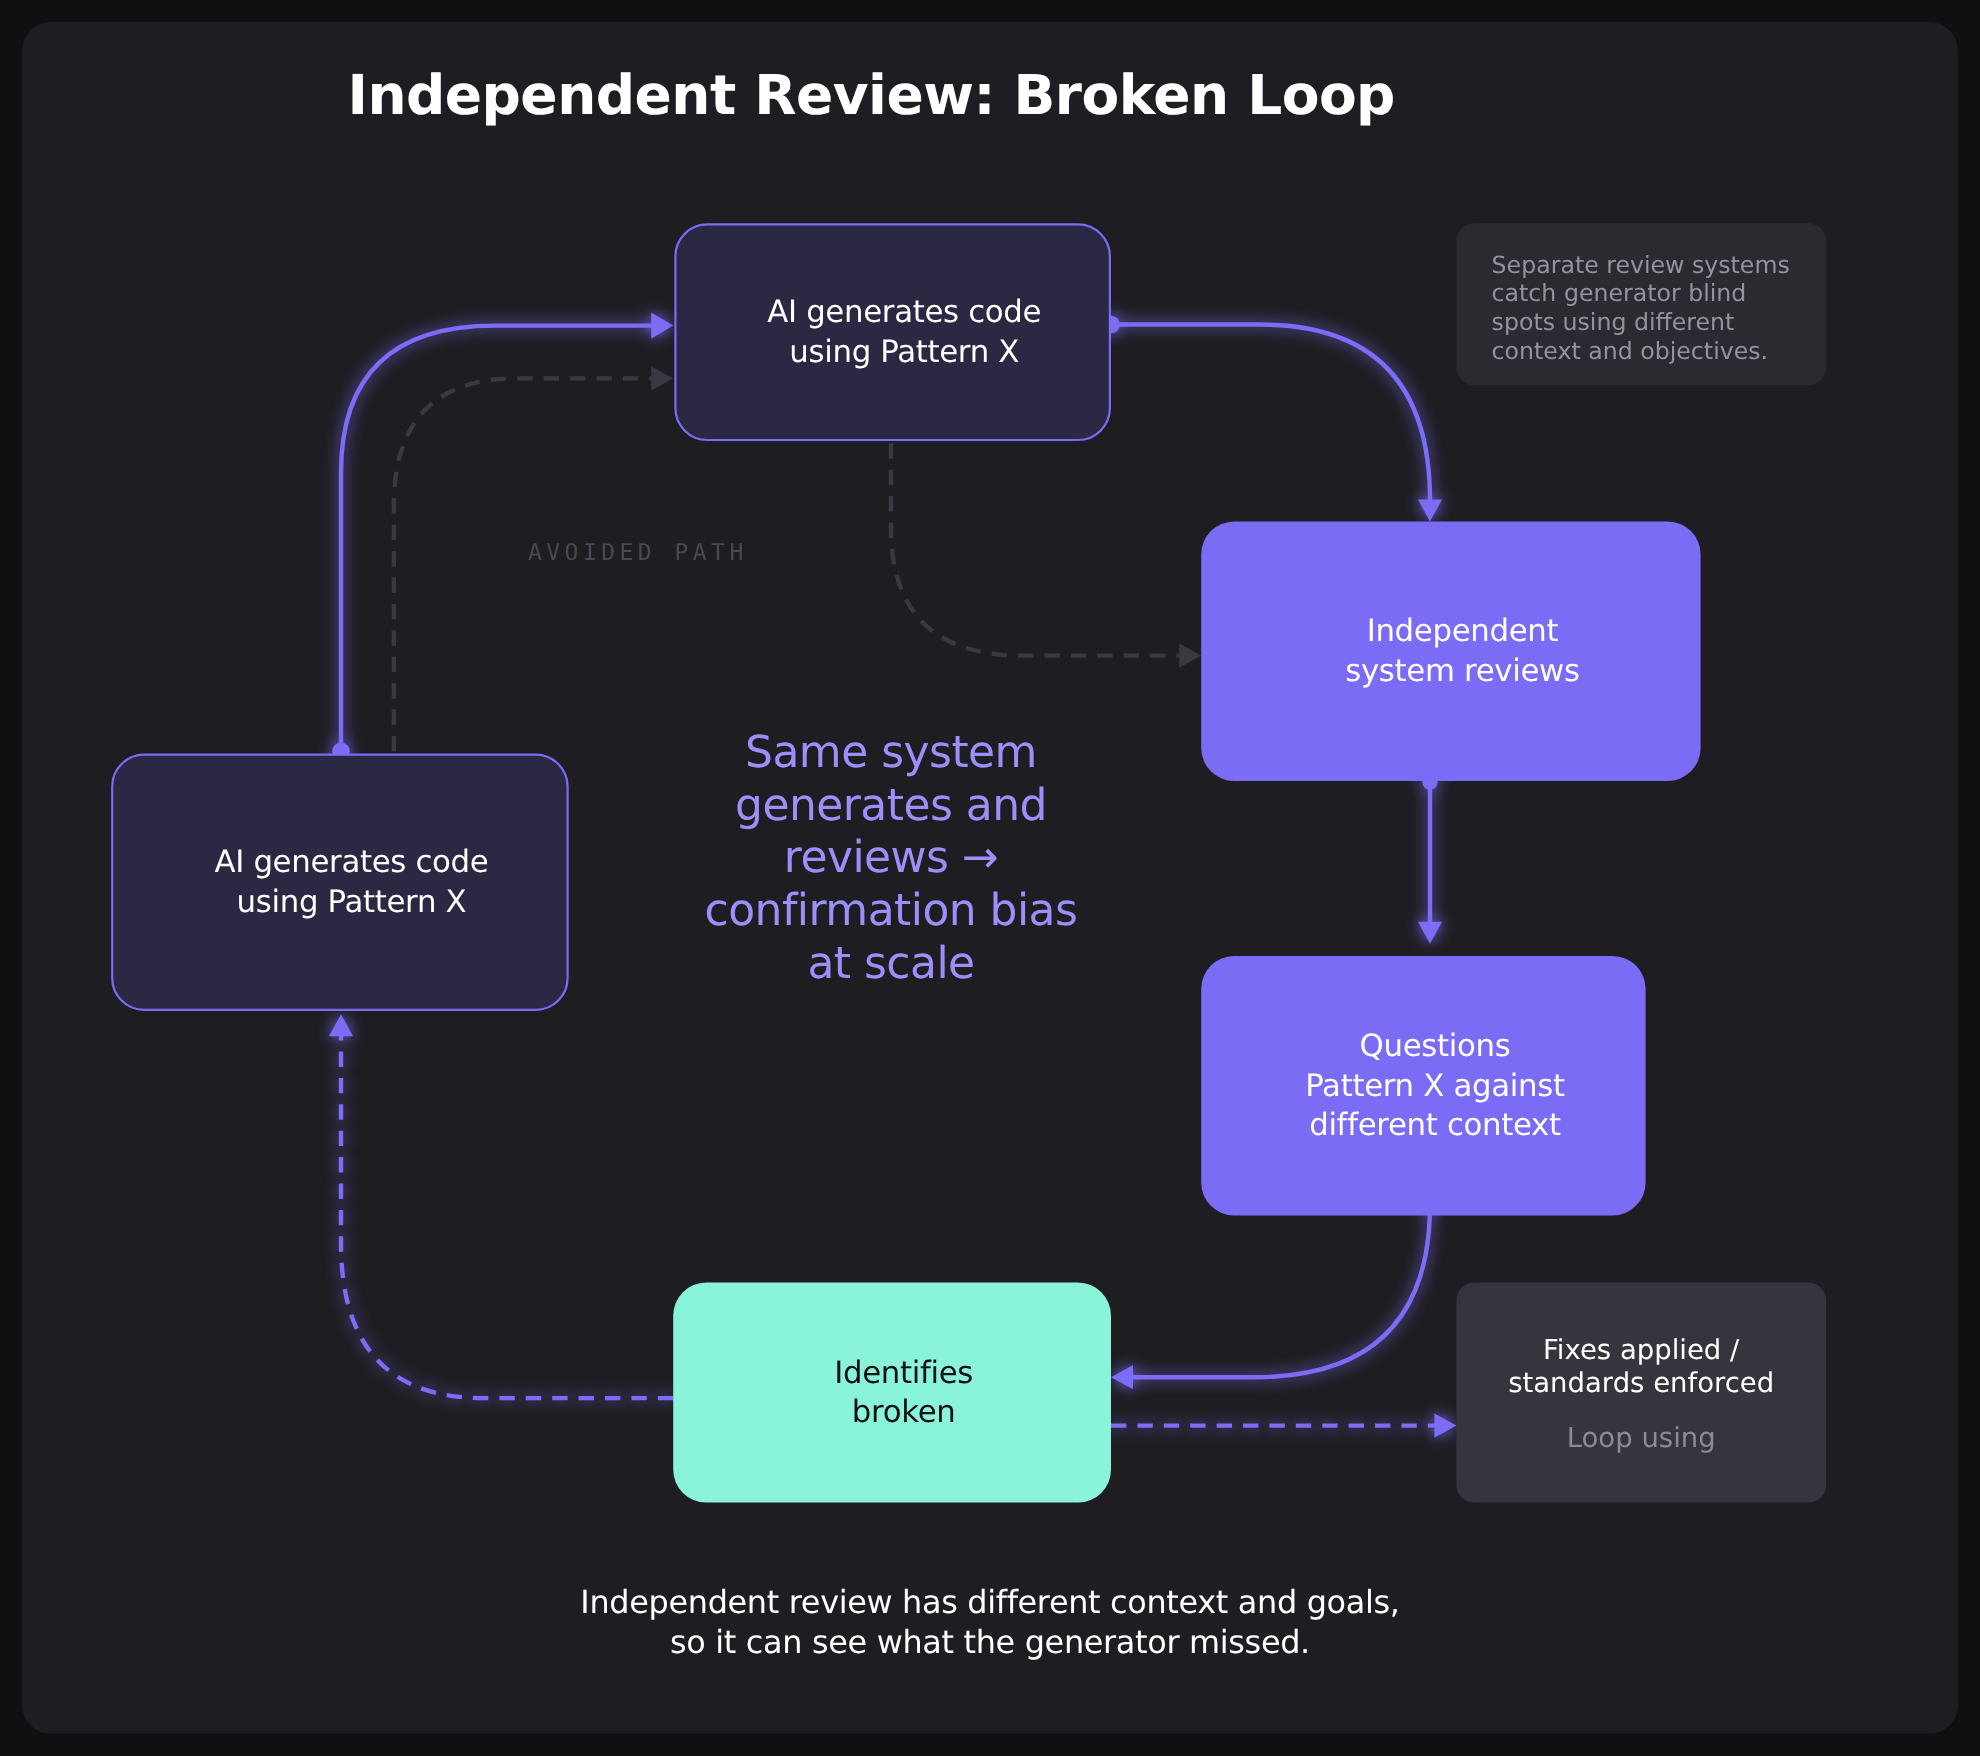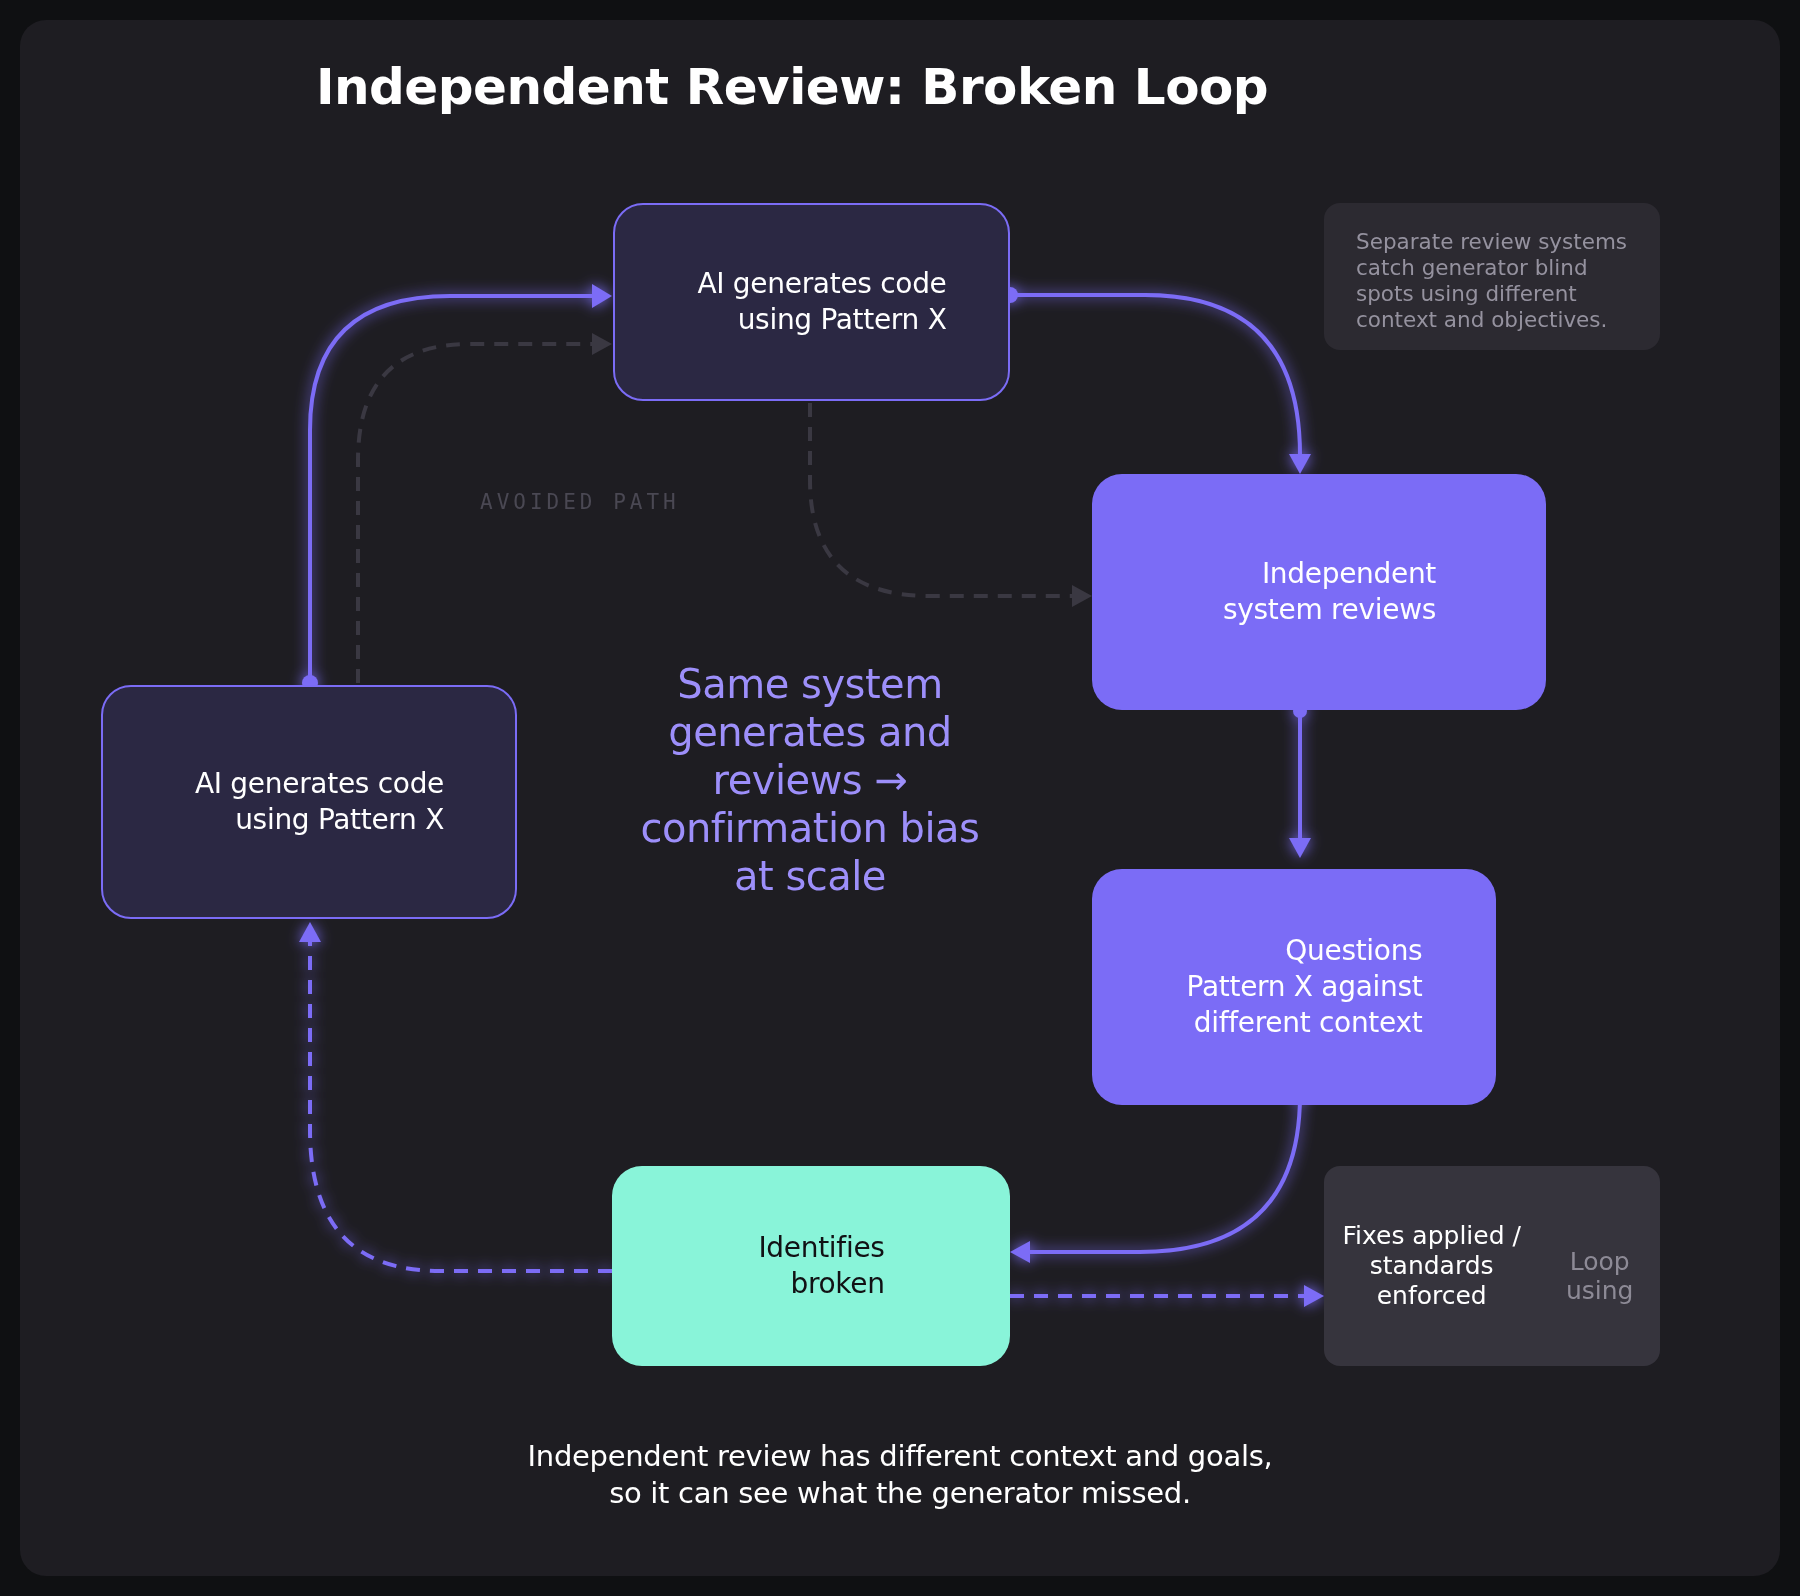--- a/index.html
+++ b/index.html
@@ -11,36 +11,36 @@
     position:absolute; left:20px; top:20px; width:1760px; height:1556px;
     background:#1e1d22; border-radius:26px;
   }
   .title {
     position:absolute; left:0; top:58px; width:1584px; text-align:center;
     color:#ffffff; font-size:50px; letter-spacing:-0.5px;font-weight:bold;
   }
   svg.links { position:absolute; left:0; top:0; width:1800px; height:1596px; }
   .node {
     position:absolute; box-sizing:border-box; border-radius:30px;
-    display:flex; align-items:center; justify-content:center; text-align:right;
+    display:flex; align-items:center; justify-content:center; text-align:center;
     font-size:28px; line-height:36px; white-space:pre-line; letter-spacing:-0.3px;padding-left:21px;
   }
   .node.dark { background:#2b2843; border:2px solid #7b6cf6; color:#ffffff; }
   .node.purple { background:#7b6cf6; color:#ffffff; }
   .node.mint { background:#89f4d9; color:#111114; }
   .note {
     position:absolute; box-sizing:border-box; border-radius:16px; background:#2c2a31;
   }
   .note-top { left:1324px; top:203px; width:336px; height:147px; padding:26px 30px 0 32px; }
   .note-top span {
     display:block; color:#95929f; font-size:21.5px; line-height:26px; white-space:pre-line;
   }
   .note-bottom {
     left:1324px; top:1166px; width:336px; height:200px; background:#36343d;
-    display:flex; align-items:center; justify-content:center; text-align:center;
+    display:flex; flex-direction:column; align-items:center; justify-content:center; text-align:center;
   }
   .note-bottom .main { color:#ffffff; font-size:25px; line-height:30px; white-space:pre-line; }
   .note-bottom .sub { color:#8d8a96; font-size:25px; margin-top:20px; }
   .avoided {
     position:absolute; left:480px; top:490px; color:#4a4853;
     font-family:"DejaVu Sans Mono","Liberation Mono",monospace; font-size:21px; letter-spacing:4px;
   }
   .center-text {
     position:absolute; left:600px; top:660px; width:420px; text-align:center;
     color:#9d8ffa; font-size:40px; line-height:48px; white-space:pre-line; letter-spacing:-0.5px;

